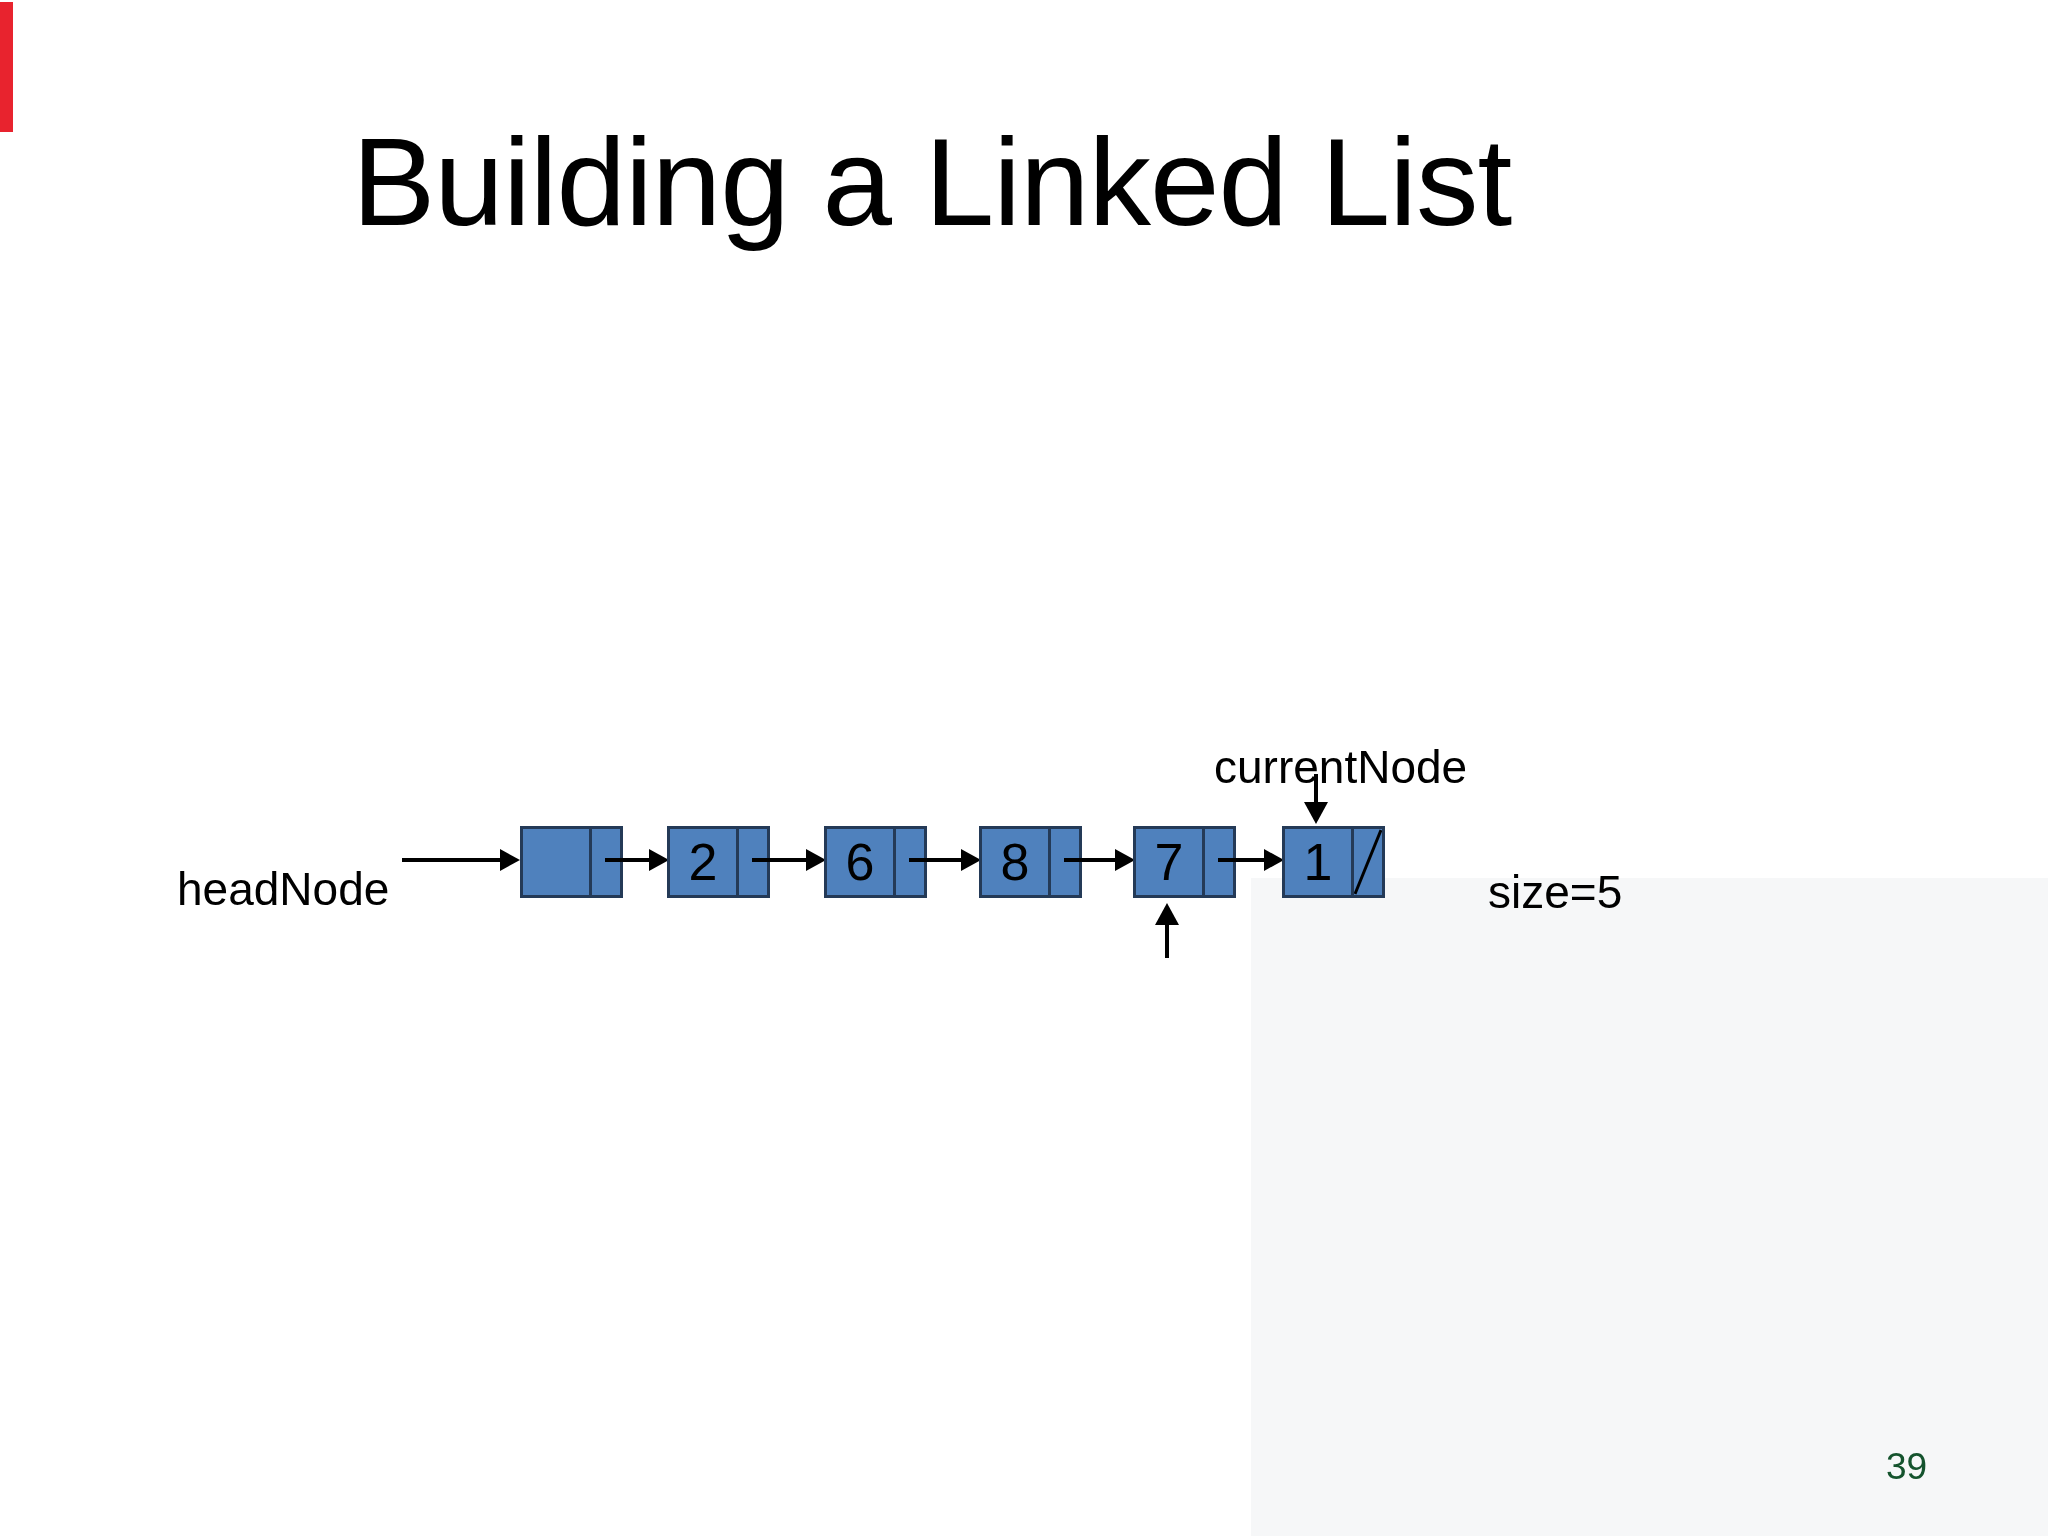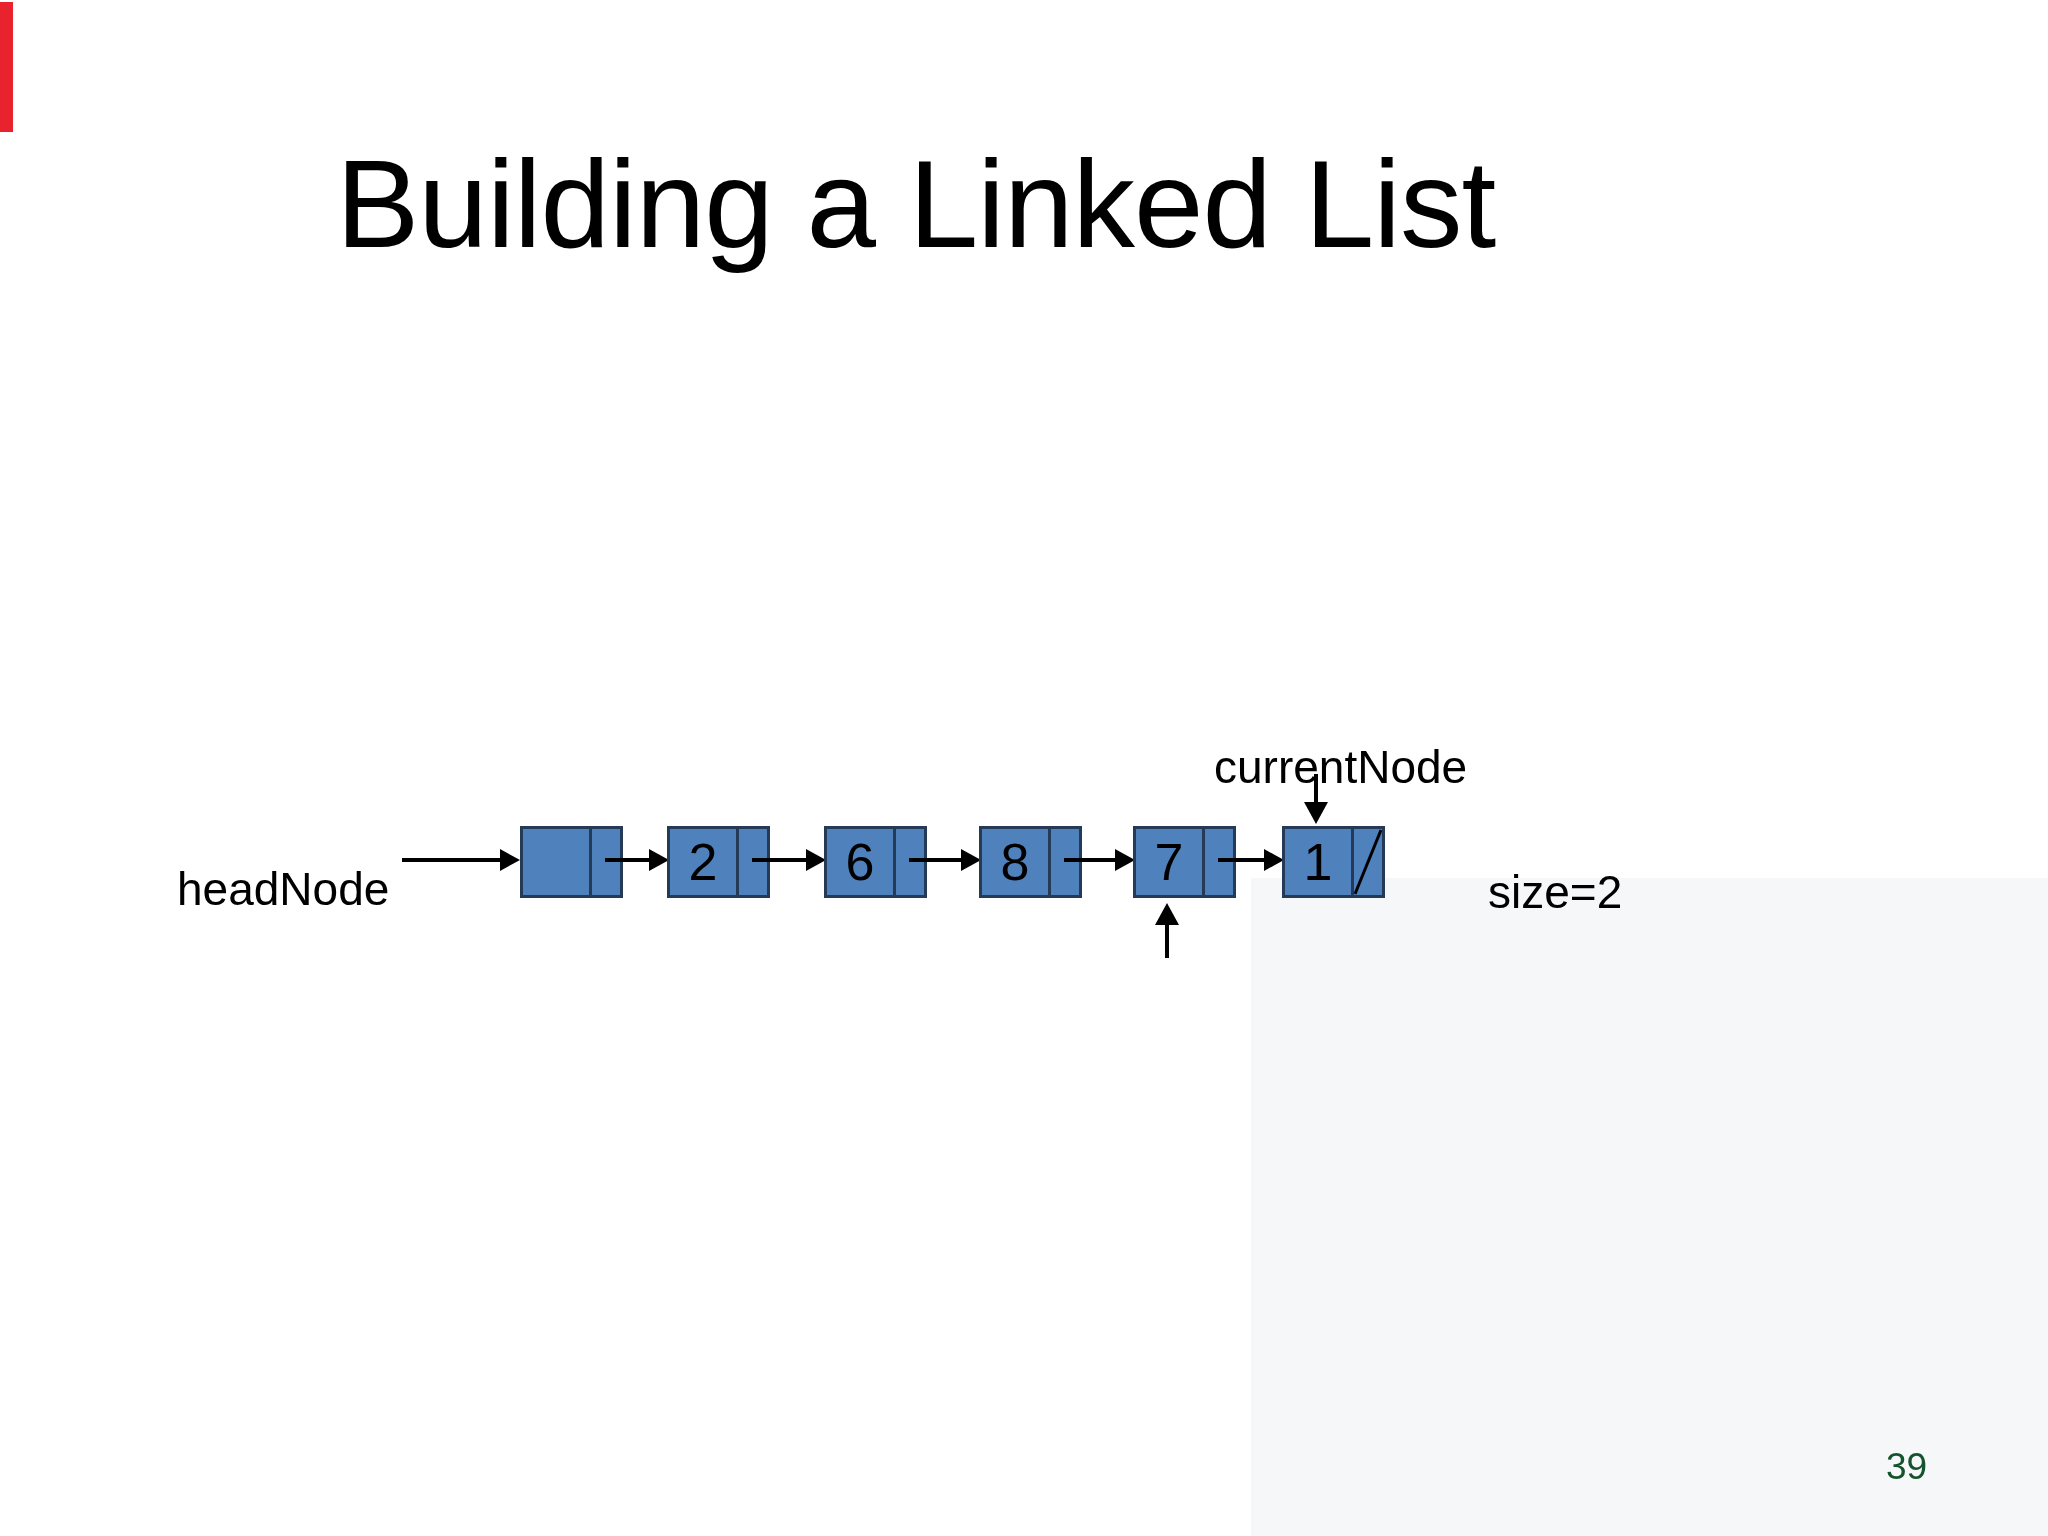--- a/index.html
+++ b/index.html
@@ -3,21 +3,21 @@
 <meta charset="utf-8">
 <style>
   html,body{margin:0;padding:0;background:#fff;}
   #slide{
     position:relative;width:2048px;height:1536px;background:#ffffff;overflow:hidden;
     font-family:"Liberation Sans", sans-serif;color:#000;
   }
   .abs{position:absolute;}
   #corner-panel{left:1251px;top:878px;width:797px;height:658px;background:#f6f7f8;}
   #red-bar{left:0;top:2px;width:13px;height:130px;background:#e8232e;}
-  #title{left:336px;top:116px;font-size:125px;letter-spacing:-1px;line-height:1.05;white-space:nowrap;margin-top:22px;}
+  #title{left:352px;top:116px;font-size:125px;letter-spacing:-1px;line-height:1.05;white-space:nowrap;}
   #code-line{
     left:104px;top:454px;font-family:"Liberation Mono","DejaVu Sans Mono",monospace;
     font-weight:bold;font-size:68px;white-space:nowrap;line-height:1;
   }
   .dlabel{font-size:46px;line-height:1.1;white-space:nowrap;margin-top:24px;}
   #head-label{left:177px;top:840px;}
   #current-label{left:1214px;top:718px;}
   #lastcurrent-label{left:980px;top:956px;}
   #size-label{left:1488px;top:843px;}
   #page-number{left:1886px;top:1446px;font-size:37px;color:#14532d;}
@@ -54,21 +54,21 @@
 <div id="slide">
 
   <div class="abs" id="corner-panel"></div>
   <div class="abs" id="red-bar"></div>
 
   <div class="abs" id="title">Building a Linked List</div>
 
 
   <div class="abs dlabel" id="head-label">headNode</div>
   <div class="abs dlabel" id="current-label">currentNode</div>
-  <div class="abs dlabel" id="size-label">size=2</div>
+  <div class="abs dlabel" id="size-label">size=5</div>
 
   <div class="hline" style="left:402px;width:98px;"></div>
   <div class="hhead" style="left:500px;"></div>
 
   <div class="vline" style="left:1314px;top:774px;height:28px;"></div>
   <div class="vhead-down" style="left:1304px;top:802px;"></div>
 
   <div class="vhead-up" style="left:1155px;top:903px;"></div>
   <div class="vline" style="left:1165px;top:925px;height:33px;"></div>
 

